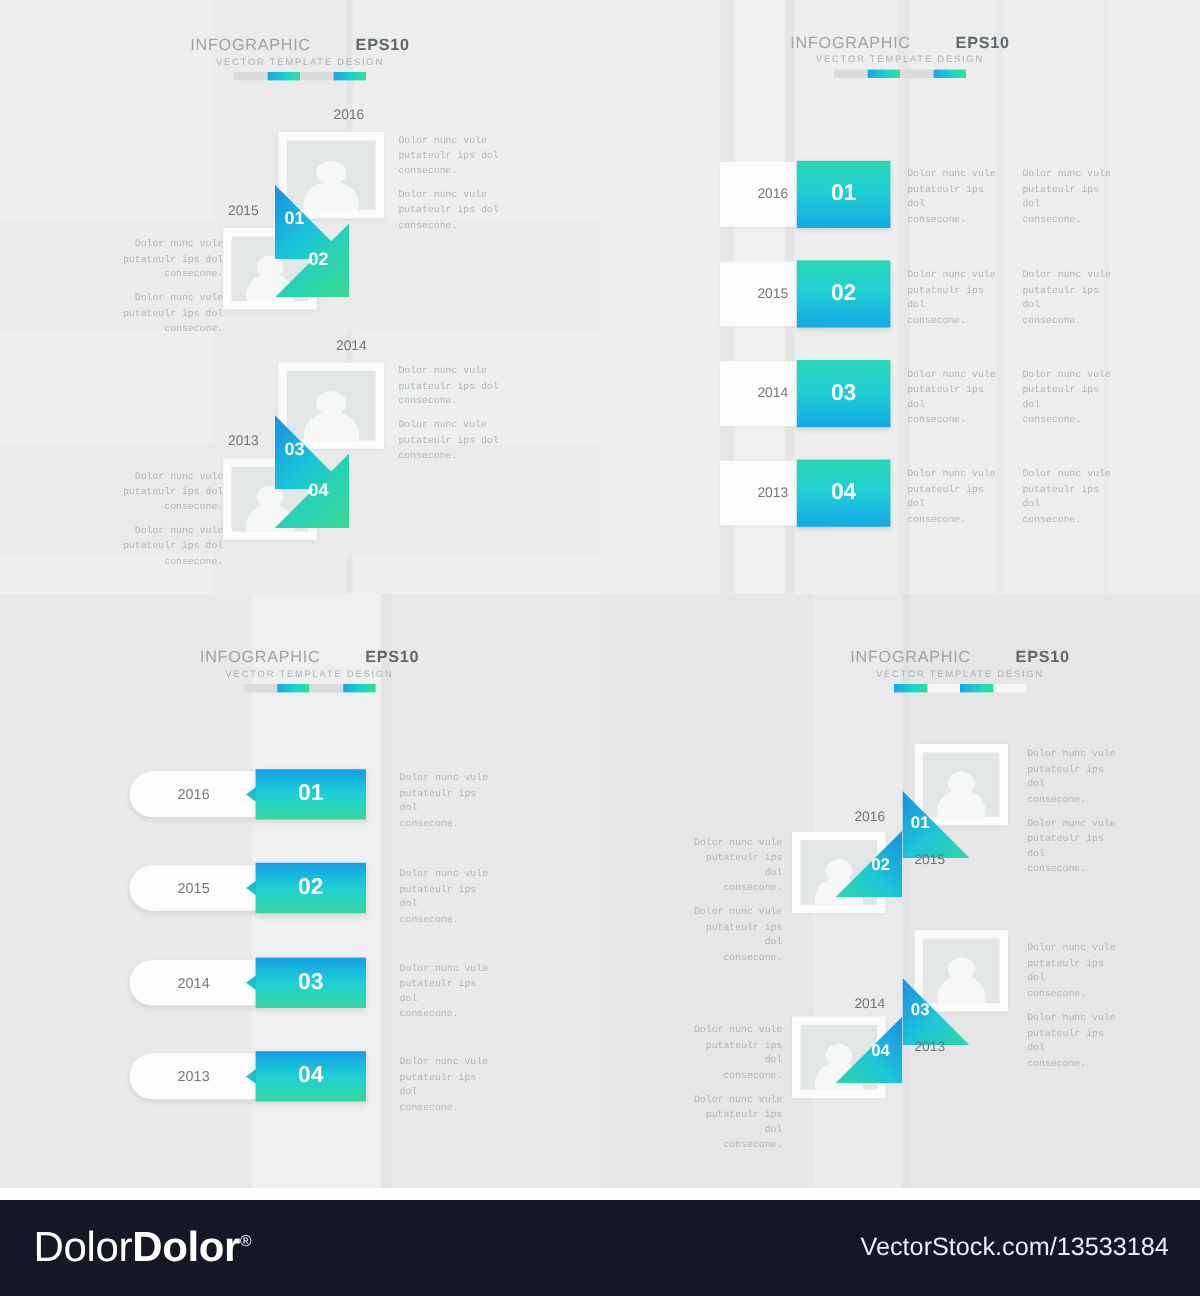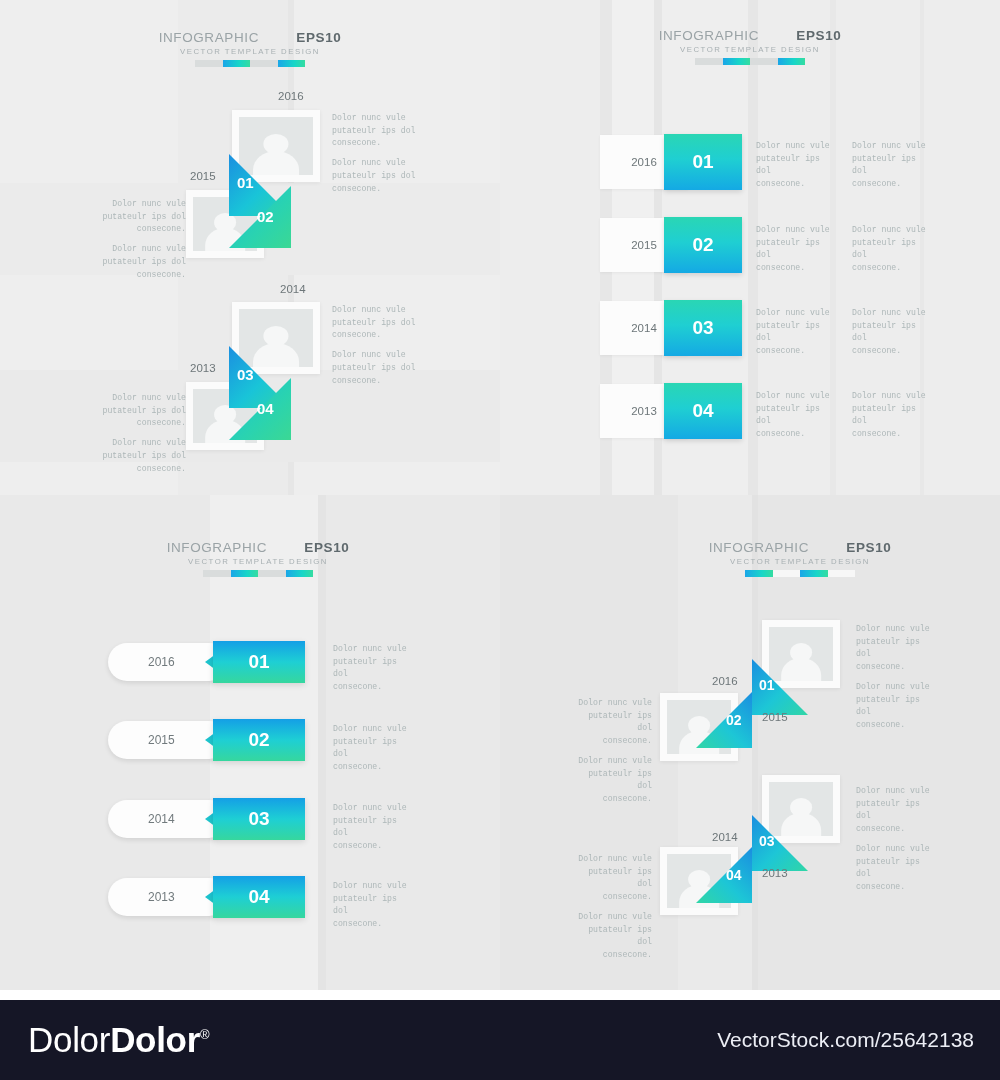--- a/index.html
+++ b/index.html
@@ -401,16 +401,16 @@
       <p><span>Dolor  nunc vule</span><br><span>putateulr ips dol</span><br><span>consecone.</span></p>
     </div>
     <div class="tri-br" style="left:196px;top:352px;">
       <div style="position:absolute;inset:0;" class="tri-l"></div>
       <div class="num" style="left:30px;top:20px;">04</div>
     </div>
   </div>
 
   <div id="footer">
     <div class="vs-logo"><span class="light">Dolor</span><span class="bold">Dolor</span><sup>®</sup></div>
-    <div class="vs-url">VectorStock.com/25642138</div>
+    <div class="vs-url">VectorStock.com/13533184</div>
   </div>
 
 </div>
 
 </body></html>

